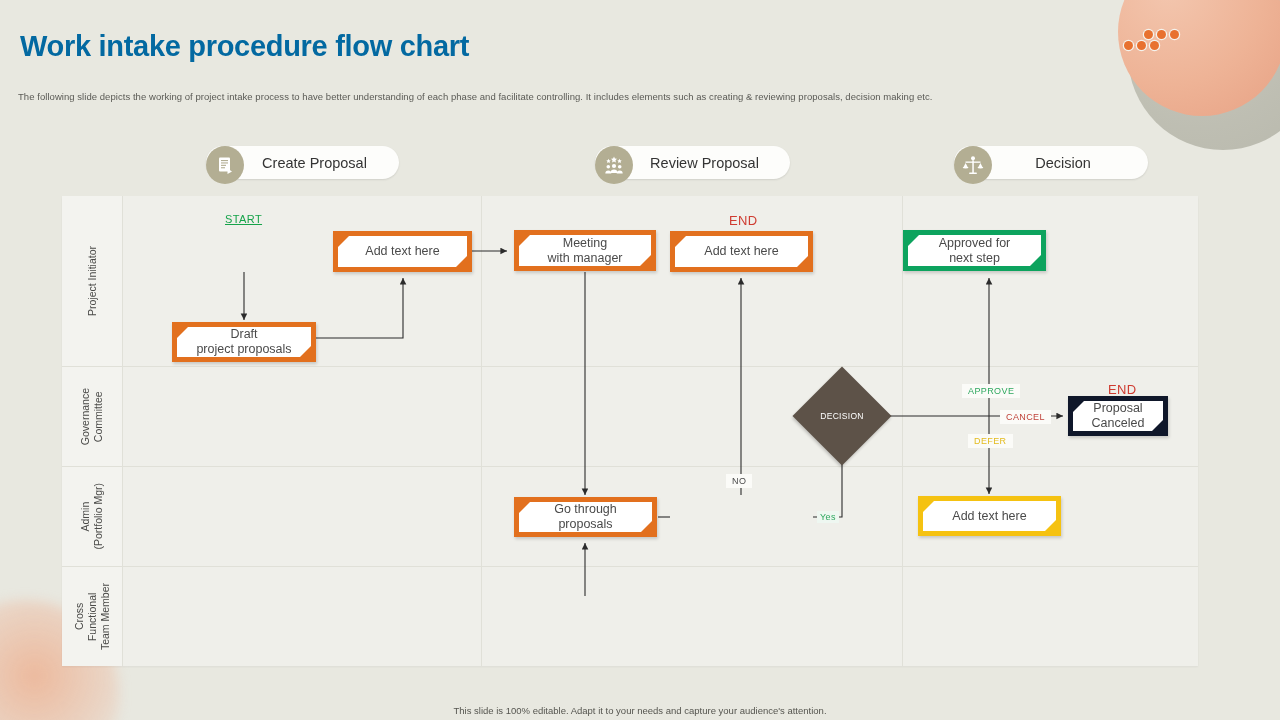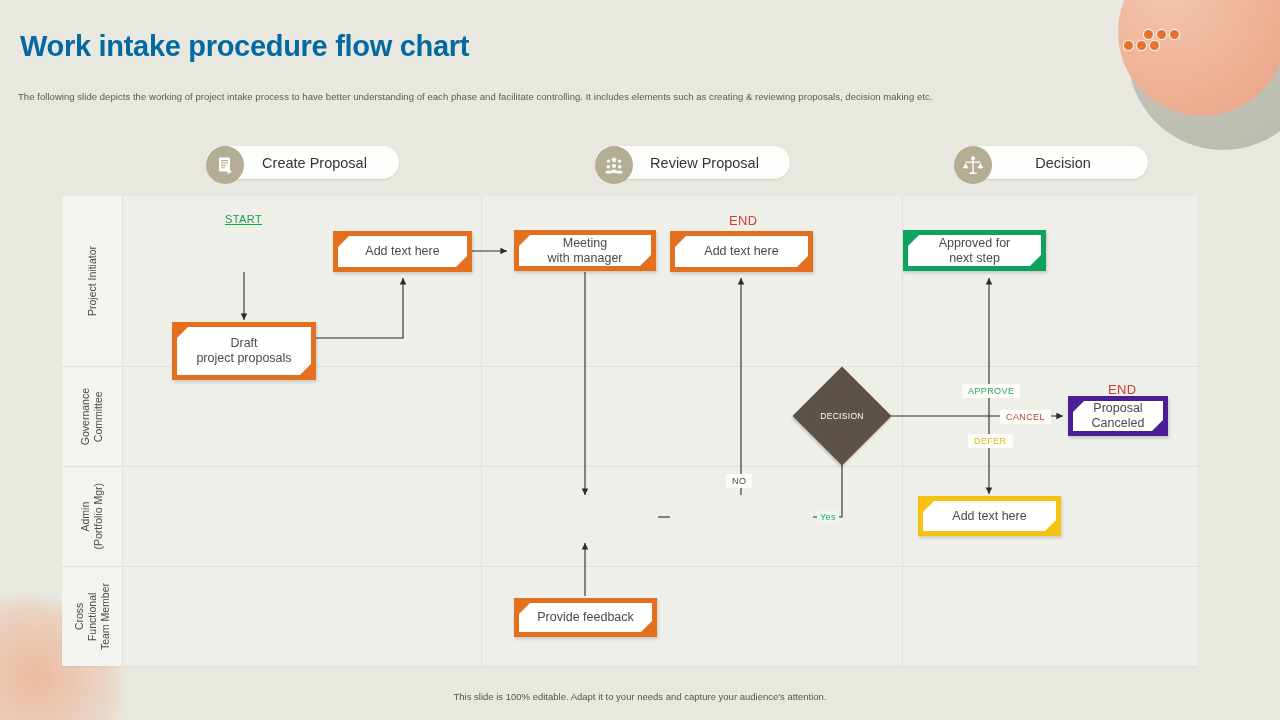--- a/index.html
+++ b/index.html
@@ -191,21 +191,21 @@
     left: 5px; right: 5px; top: 5px; bottom: 5px;
     background: #fff;
     display: flex;
     align-items: center;
     justify-content: center;
     clip-path: polygon(11px 0, 100% 0, 100% calc(100% - 11px), calc(100% - 11px) 100%, 0 100%, 0 11px);
   }
   .node.orange { background: #e2701e; }
   .node.green  { background: #0da35e; }
   .node.yellow { background: #f5c211; }
-  .node.red    { background: #4c1d95; }
+  .node.red    { background: #0f172a; }
 
   .node .label { position: relative; z-index: 2; padding: 0 6px; }
 
   
   .diamond {
     position: absolute;
     width: 70px; height: 70px;
     background: #5d5248;
     transform: rotate(45deg);
     box-shadow: 1px 2px 3px rgba(0,0,0,.2);
@@ -232,21 +232,21 @@
   .lbl-end    { color: #cf3b30; font-size: 13px; background: transparent; }
   .lbl-approve{ color: #2fa85f; }
   .lbl-cancel { color: #c0433a; }
   .lbl-defer  { color: #e3bb1e; }
   .lbl-no     { color: #4a4a4a; }
   .lbl-yes    { color: #2fa85f; background: #eef7f1; padding: 1px 3px; }
 
   
   .footer {
     position: absolute;
-    left: 0; bottom: 18px;
+    left: 0; bottom: 4px;
     width: 100%;
     text-align: center;
     font-size: 9.5px;
     color: #55554f;
   }
 
   svg.lines { position: absolute; left: 0; top: 0; width: 1280px; height: 720px; }
 </style>
 </head>
 <body>
@@ -387,21 +387,21 @@
 </svg>
 
 <div class="canvas">
 
   <div class="conn-label lbl-start" style="left:219px; top:211px;text-decoration:underline;">START</div>
 
   <div class="node orange" style="left:333px; top:231px; width:139px; height:41px;">
     <div class="inner"><span class="label">Add text here</span></div>
   </div>
 
-  <div class="node orange" style="left:172px; top:322px; width:144px; height:58px;">
+  <div class="node orange" style="left:172px; top:322px; width:144px; height:40px;">
     <div class="inner"><span class="label">Draft
 project proposals</span></div>
   </div>
 
   <div class="node orange" style="left:514px; top:230px; width:142px; height:41px;">
     <div class="inner"><span class="label">Meeting
 with manager</span></div>
   </div>
 
   <div class="conn-label lbl-end" style="left:723px; top:211px;">END</div>
@@ -421,25 +421,26 @@
   <div class="conn-label lbl-cancel" style="left:1000px; top:410px;">CANCEL</div>
   <div class="conn-label lbl-defer" style="left:968px; top:434px;">DEFER</div>
 
   <div class="conn-label lbl-end" style="left:1102px; top:380px;">END</div>
   <div class="node red" style="left:1068px; top:396px; width:100px; height:40px;">
     <div class="inner"><span class="label">Proposal
 Canceled</span></div>
   </div>
 
   <div class="conn-label lbl-no" style="left:726px; top:474px;">NO</div>
+  <div class="node orange" style="left:514px; top:497px; width:143px; height:40px;">
+    <div class="inner"><span class="label">Go through
+proposals</span></div>
+  </div>
 
   <div class="conn-label lbl-yes" style="left:817px; top:511px;">Yes</div>
 
   <div class="node yellow" style="left:918px; top:496px; width:143px; height:40px;">
     <div class="inner"><span class="label">Add text here</span></div>
   </div>
 
-  <div class="node orange" style="left:514px; top:598px; width:143px; height:39px;">
-    <div class="inner"><span class="label">Provide feedback</span></div>
-  </div>
 </div>
 
 <div class="footer">This slide is 100% editable. Adapt it to your needs and capture your audience's attention.</div>
 
 </body></html>

